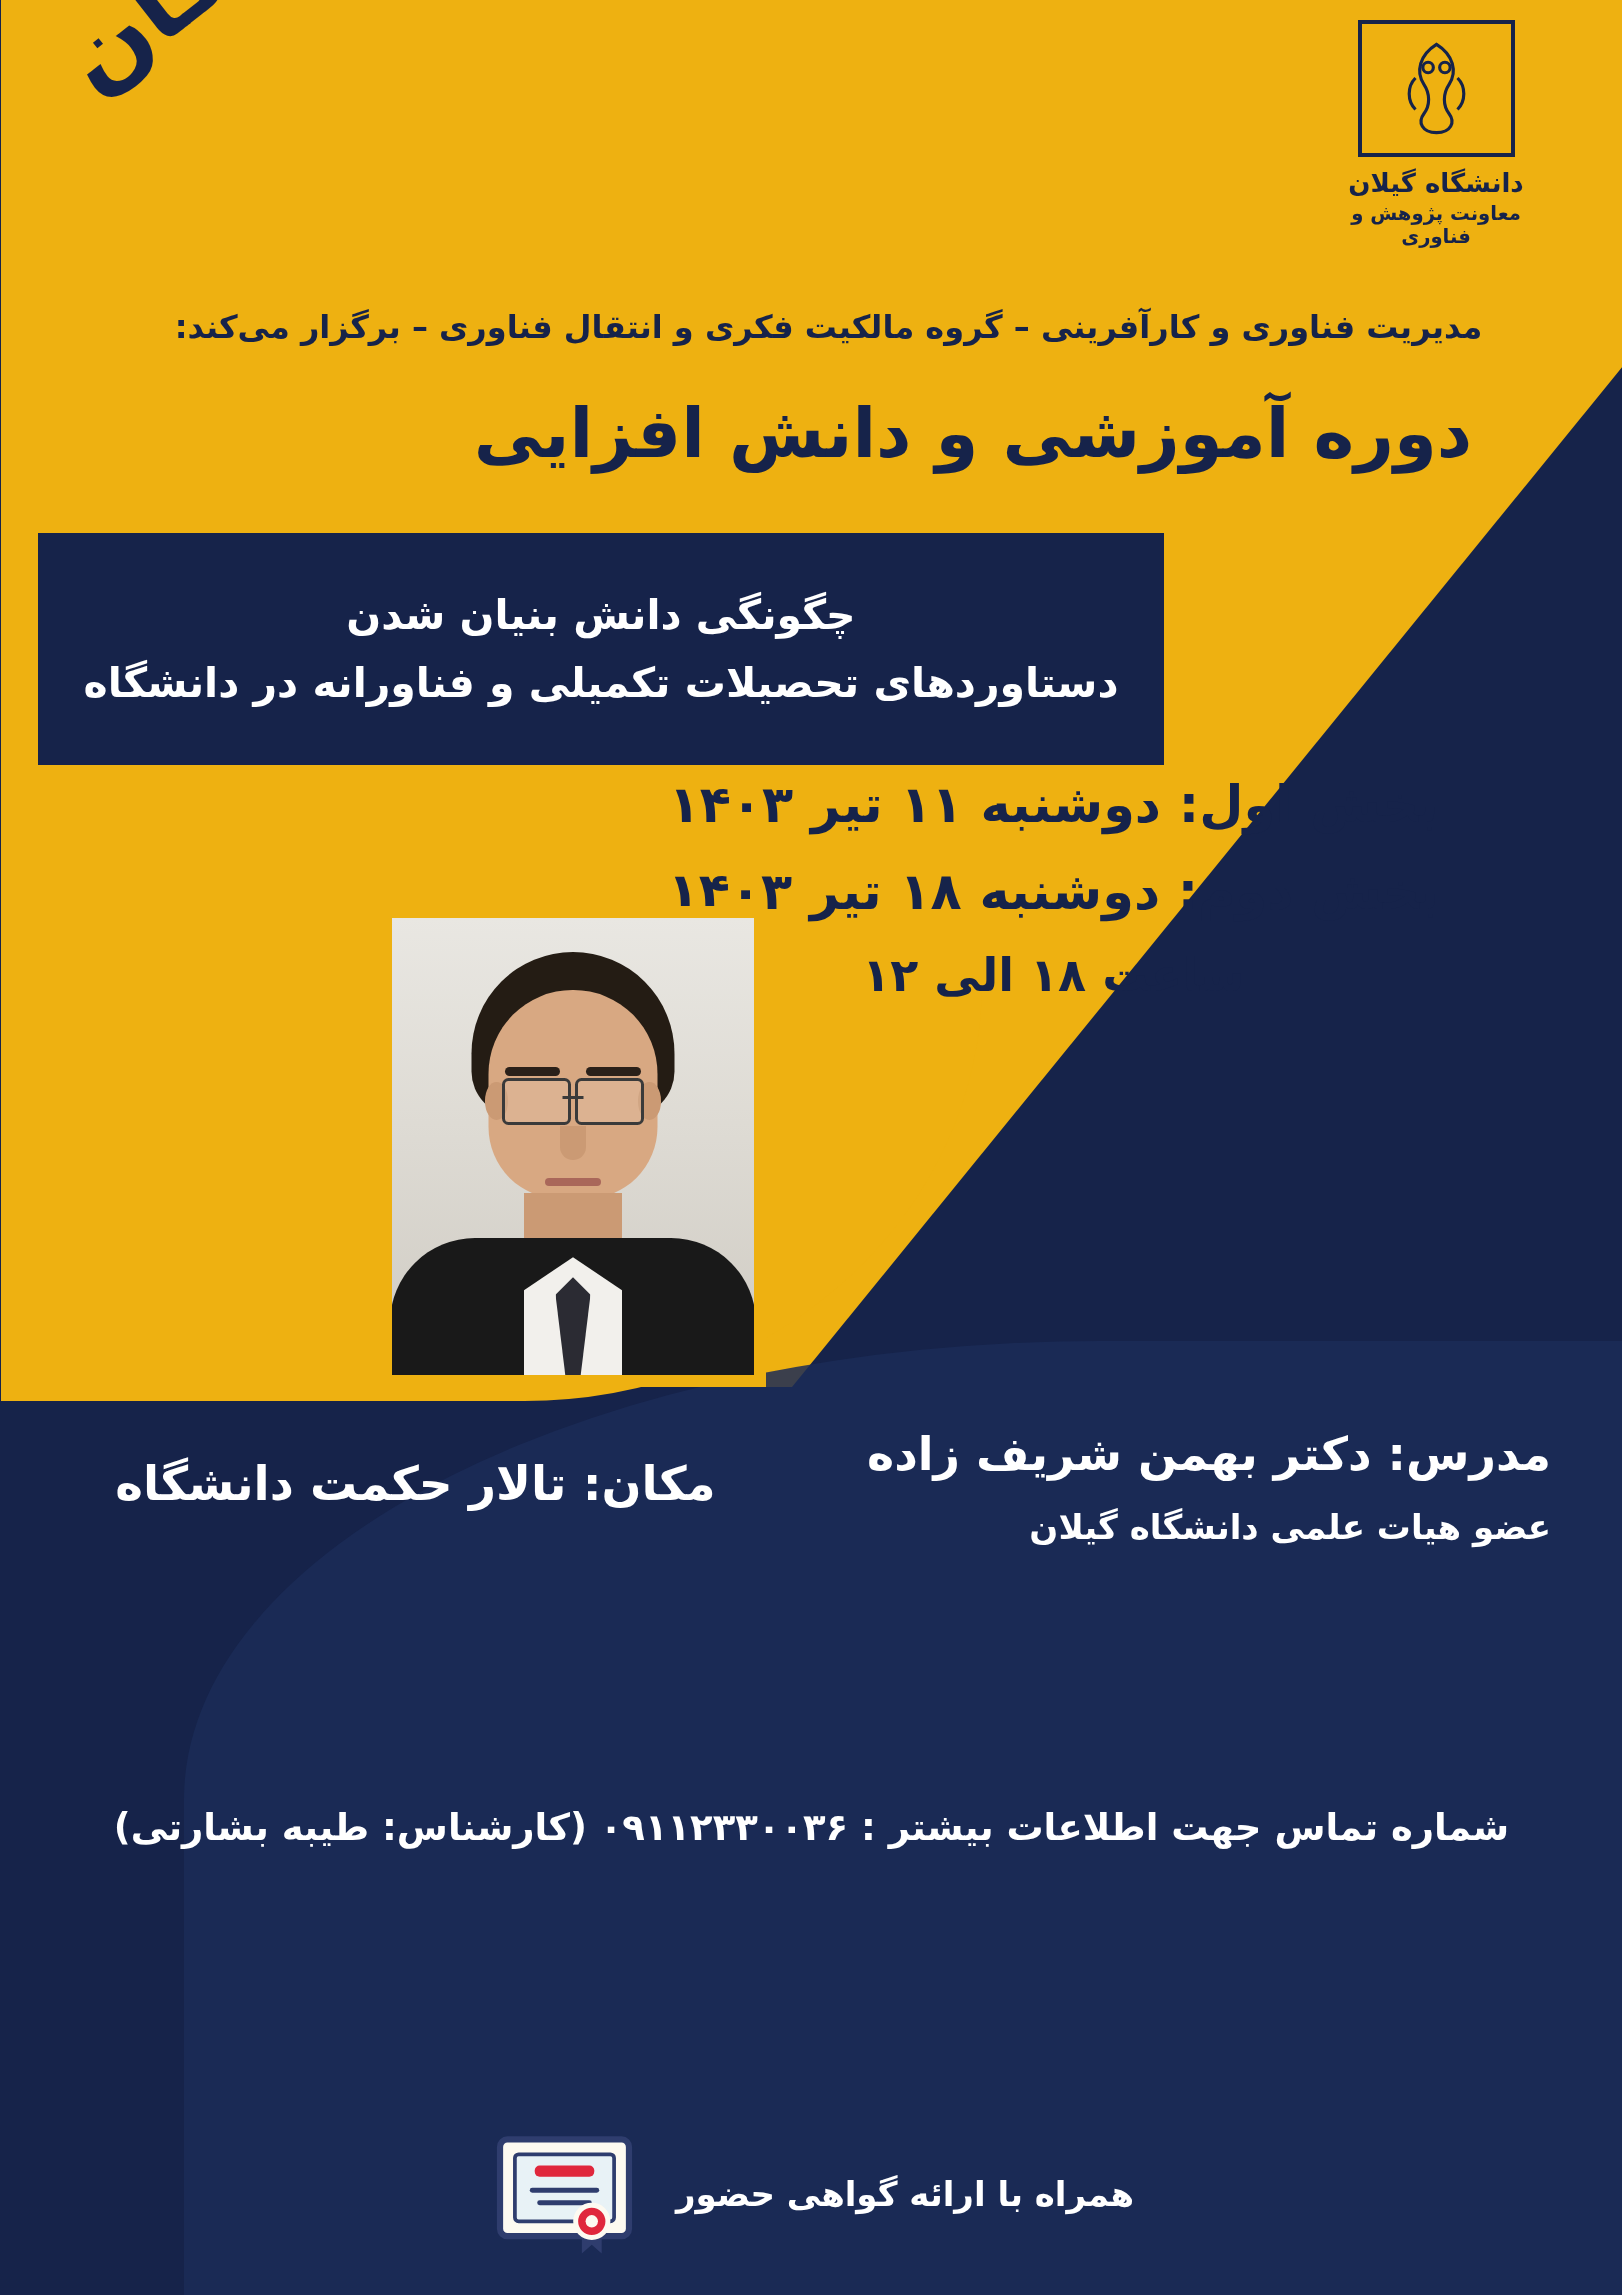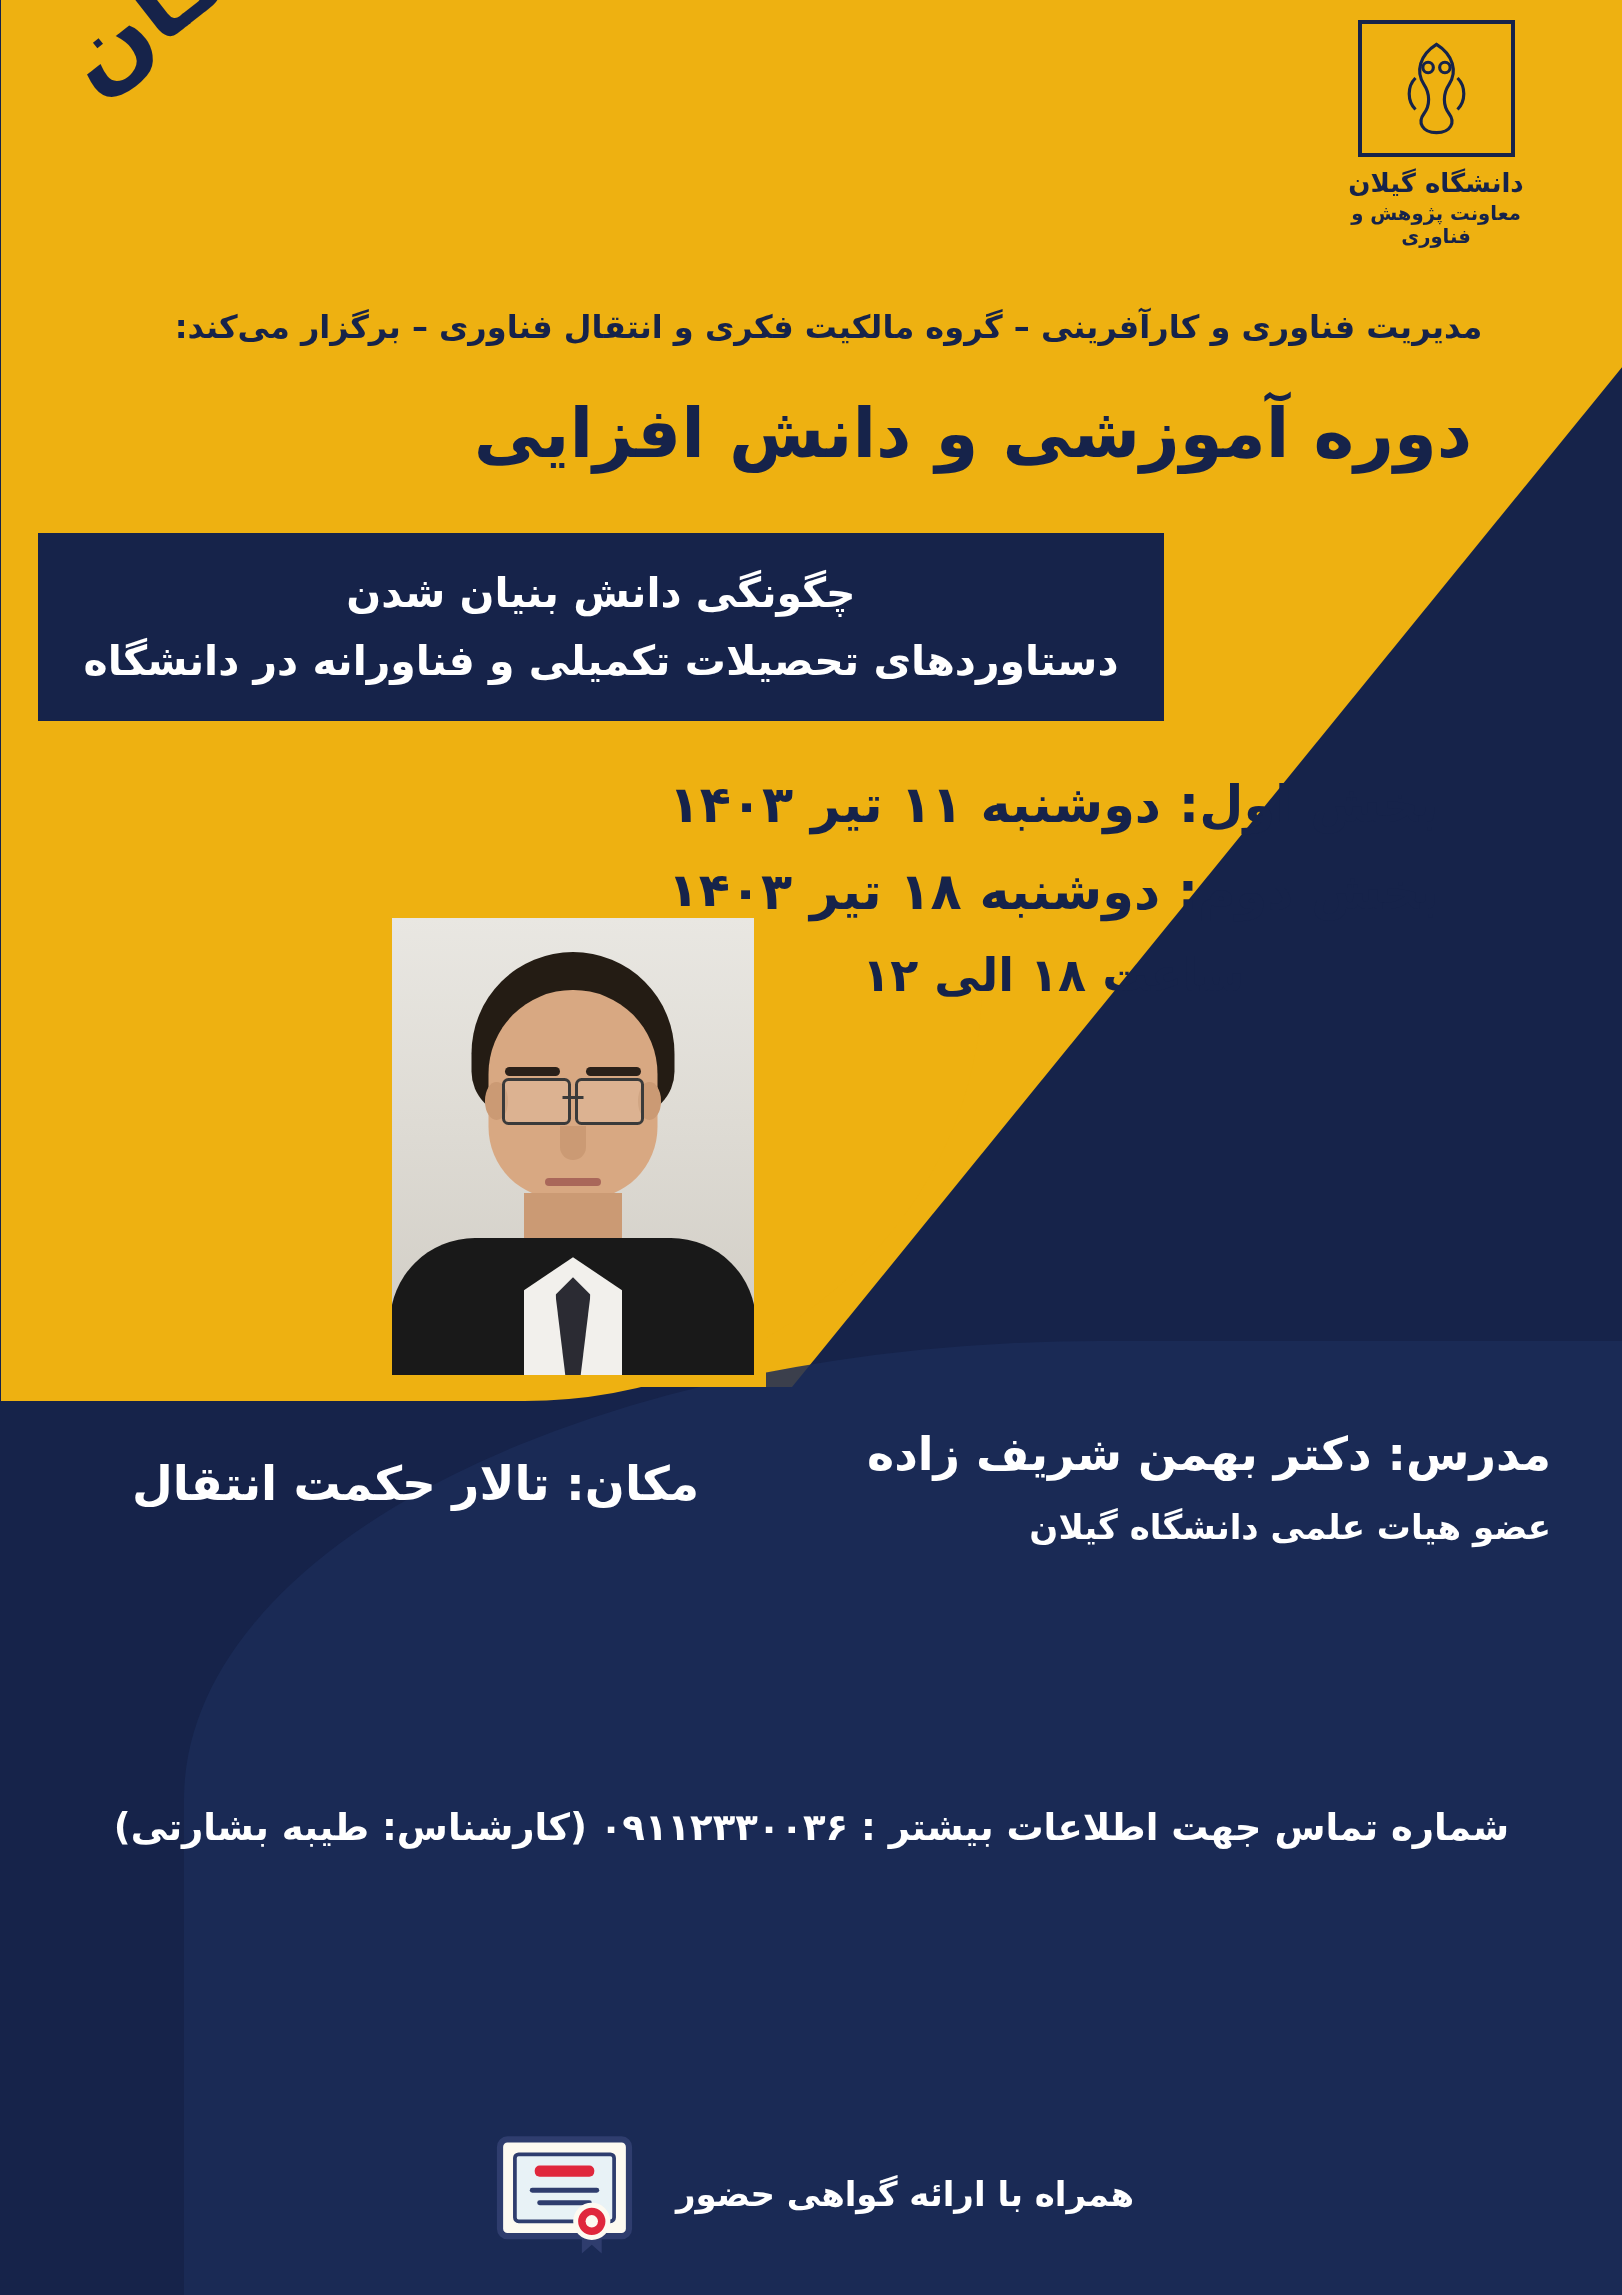--- a/index.html
+++ b/index.html
@@ -123,21 +123,21 @@
     font-weight: bold;
     direction: rtl;
   }
 
   
   .subject-box {
     position: absolute;
     left: 38px;
     top: 533px;
     width: 1126px;
-    height: 188px;
+    height: 232px;
     background: #16234a;
     color: #ffffff;
     display: flex;
     flex-direction: column;
     align-items: center;
     justify-content: center;
     gap: 19.6px;
     direction: rtl;
     text-align: center;
   }
@@ -422,21 +422,21 @@
       <div class="p-shirt"></div>
       <div class="p-tie"></div>
     </div>
   </div>
 
   <div class="speaker">
     <div class="speaker-name">مدرس: دکتر بهمن شریف زاده</div>
     <div class="speaker-role">عضو هیات علمی دانشگاه گیلان</div>
   </div>
 
-  <div class="venue">مکان: تالار حکمت انتقال</div>
+  <div class="venue">مکان: تالار حکمت دانشگاه</div>
 
   <div class="contact">شماره تماس جهت اطلاعات بیشتر : ۰۹۱۱۲۳۳۰۰۳۶ (کارشناس: طیبه بشارتی)</div>
 
   <div class="footer">
     <div class="footer-text">همراه با ارائه گواهی حضور</div>
     <svg class="cert-icon" viewBox="0 0 120 100" aria-hidden="true">
       <rect x="8" y="6" width="104" height="78" rx="6" fill="#fdfaf1" stroke="#2f3d6e" stroke-width="5"></rect>
       <rect x="20" y="18" width="80" height="54" rx="3" fill="#e8f2f6" stroke="#2f3d6e" stroke-width="3"></rect>
       <rect x="36" y="27" width="48" height="9" rx="4" fill="#e0273c"></rect>
       <rect x="32" y="45" width="56" height="4" rx="2" fill="#2f3d6e"></rect>

